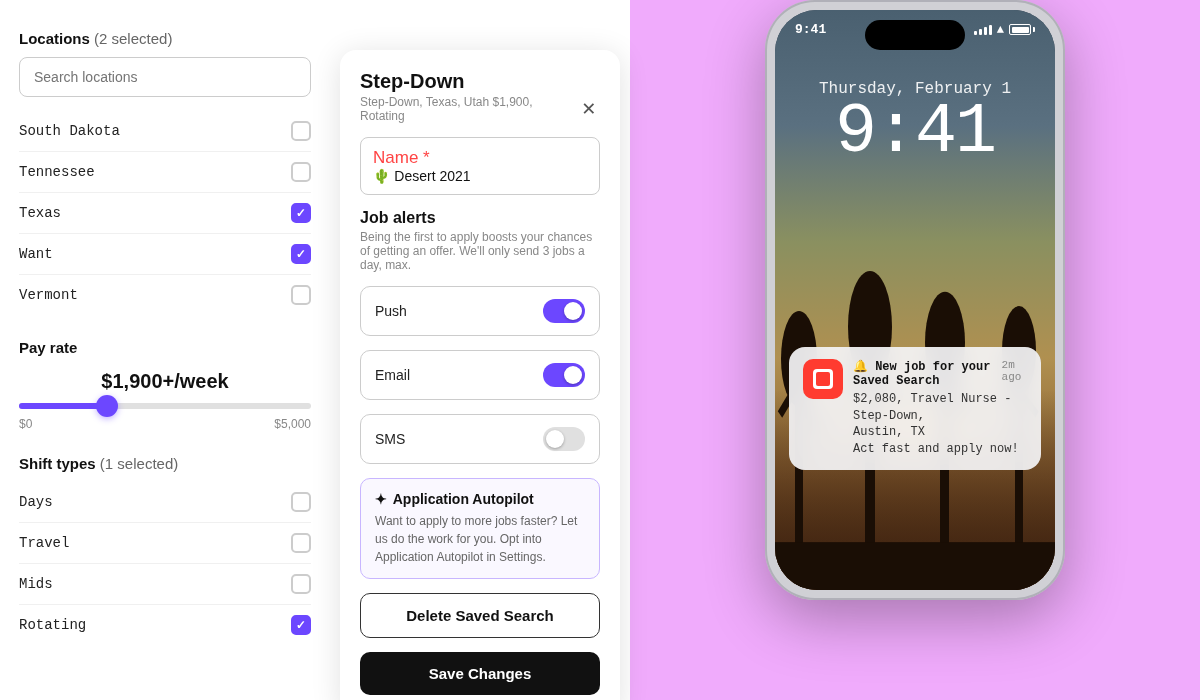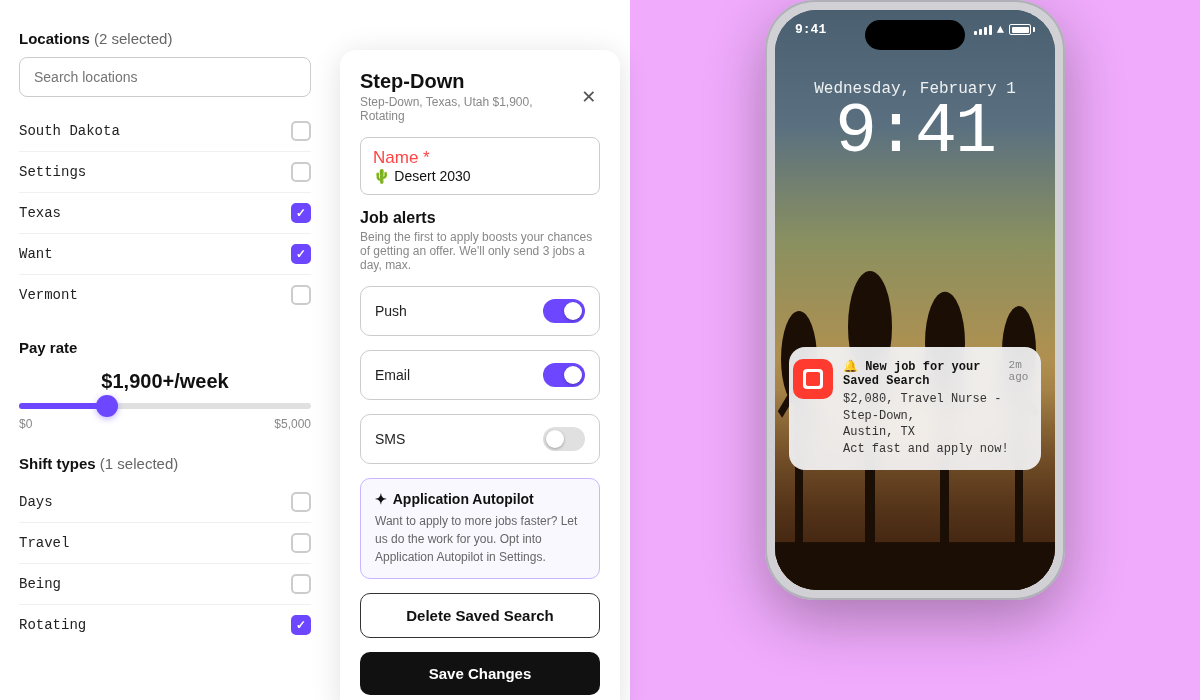--- a/index.html
+++ b/index.html
@@ -144,21 +144,21 @@
       display: flex;
       flex-direction: column;
       gap: 14px;
       position: relative;
       align-self: flex-start;
       margin-top: 50px;
     }
 
     .modal-header {
       display: flex;
-      align-items: center;
+      align-items: flex-end;
       justify-content: space-between;
       gap: 40px;
     }
     .modal-title {
       font-size: 20px;
       font-weight: 700;
       color: #111;
     }
     .modal-subtitle {
       font-size: 12px;
@@ -393,21 +393,21 @@
     }
 
     .notification-card {
       position: absolute;
       bottom: 120px;
       left: 14px;
       right: 14px;
       background: rgba(245,245,247,0.92);
       backdrop-filter: blur(10px);
       border-radius: 16px;
-      padding: 12px 4px;
+      padding: 12px 14px;
       z-index: 20;
       display: flex;
       gap: 10px;
     }
     .notif-icon {
       width: 40px;
       height: 40px;
       background: #ff3b30;
       border-radius: 10px;
       display: flex;
@@ -491,21 +491,21 @@
   <div class="search-input-wrapper">
     <input type="text" placeholder="Search locations" style="">
   </div>
 
   <ul class="location-list">
     <li class="location-item">
       <span class="location-label">South Dakota</span>
       <div class="checkbox"></div>
     </li>
     <li class="location-item">
-      <span class="location-label">Settings</span>
+      <span class="location-label">Tennessee</span>
       <div class="checkbox"></div>
     </li>
     <li class="location-item">
       <span class="location-label">Texas</span>
       <div class="checkbox checked"></div>
     </li>
     <li class="location-item">
       <span class="location-label">Want</span>
       <div class="checkbox checked"></div>
     </li>
@@ -536,21 +536,21 @@
     <ul class="location-list">
       <li class="location-item">
         <span class="location-label">Days</span>
         <div class="checkbox"></div>
       </li>
       <li class="location-item">
         <span class="location-label">Travel</span>
         <div class="checkbox"></div>
       </li>
       <li class="location-item">
-        <span class="location-label">Being</span>
+        <span class="location-label">Mids</span>
         <div class="checkbox"></div>
       </li>
       <li class="location-item">
         <span class="location-label">Rotating</span>
         <div class="checkbox checked"></div>
       </li>
     </ul>
   </div>
 </div>
 
@@ -561,21 +561,21 @@
       <div class="modal-subtitle">Step-Down, Texas, Utah $1,900, Rotating</div>
     </div>
     <div class="close-btn">✕</div>
   </div>
 
   <div class="name-field-wrapper">
     <div class="name-field-label">
       <span>Name</span>
       <span> *</span>
     </div>
-    <div class="name-field-value">🌵 Desert 2030</div>
+    <div class="name-field-value">🌵 Desert 2021</div>
   </div>
 
   <div>
     <div class="job-alerts-title">Job alerts</div>
     <div class="job-alerts-desc">Being the first to apply boosts your chances of getting an offer. We'll only send 3 jobs a day, max.</div>
   </div>
 
   <div class="alert-row">
     <span class="alert-label">Push</span>
     <div class="toggle on">
@@ -658,21 +658,21 @@
           <div class="battery-icon">
             <div class="battery-body">
               <div class="battery-fill"></div>
             </div>
             <div class="battery-tip"></div>
           </div>
         </div>
       </div>
 
       <div class="phone-date-time">
-        <div class="phone-date">Wednesday, February 1</div>
+        <div class="phone-date">Thursday, February 1</div>
         <div class="phone-time">9:41</div>
       </div>
 
       <div class="notification-card">
         <div class="notif-icon">
           <div style="width:36px;height:36px;background:#ff3b30;border-radius:8px;display:flex;align-items:center;justify-content:center;">
             <div style="width:20px;height:20px;background:white;border-radius:4px;position:relative;">
               <div style="position:absolute;top:3px;left:3px;right:3px;bottom:3px;background:#ff3b30;border-radius:2px;"></div>
             </div>
           </div>

